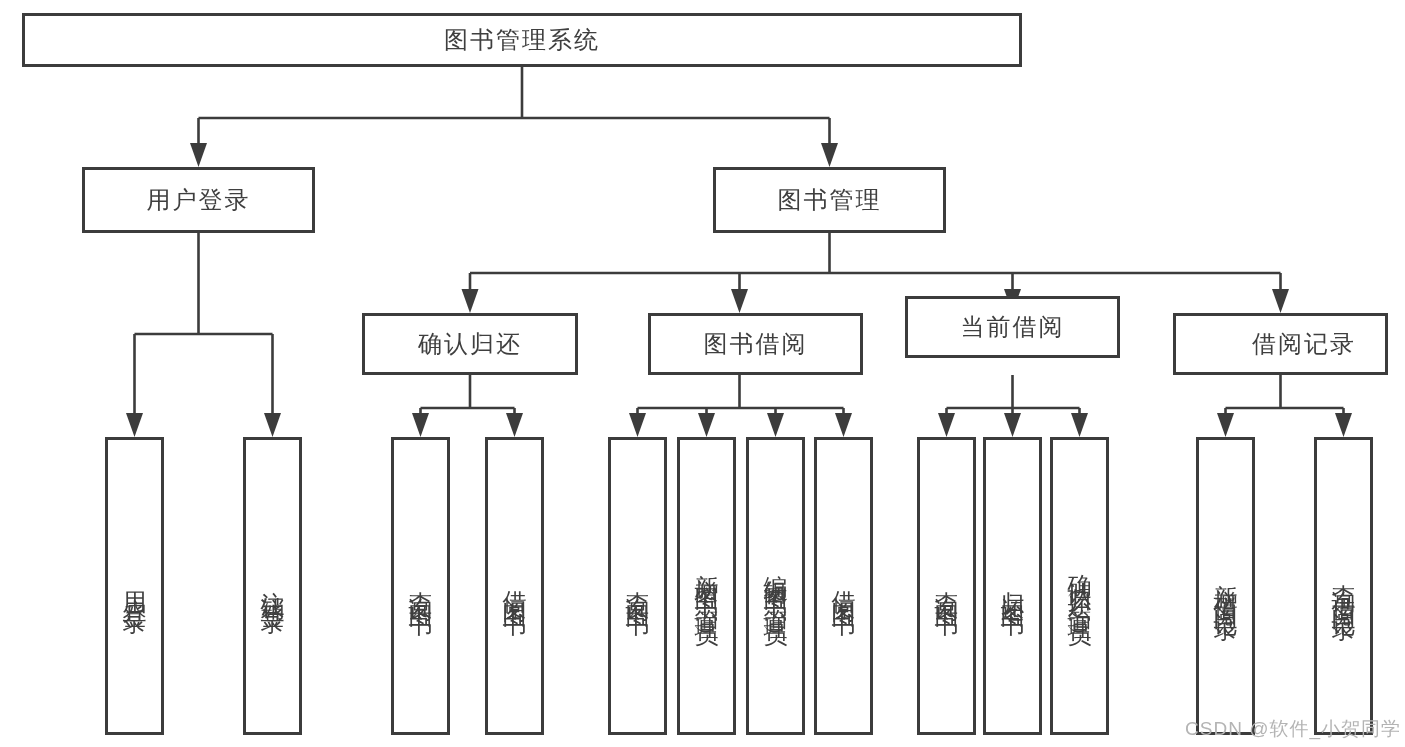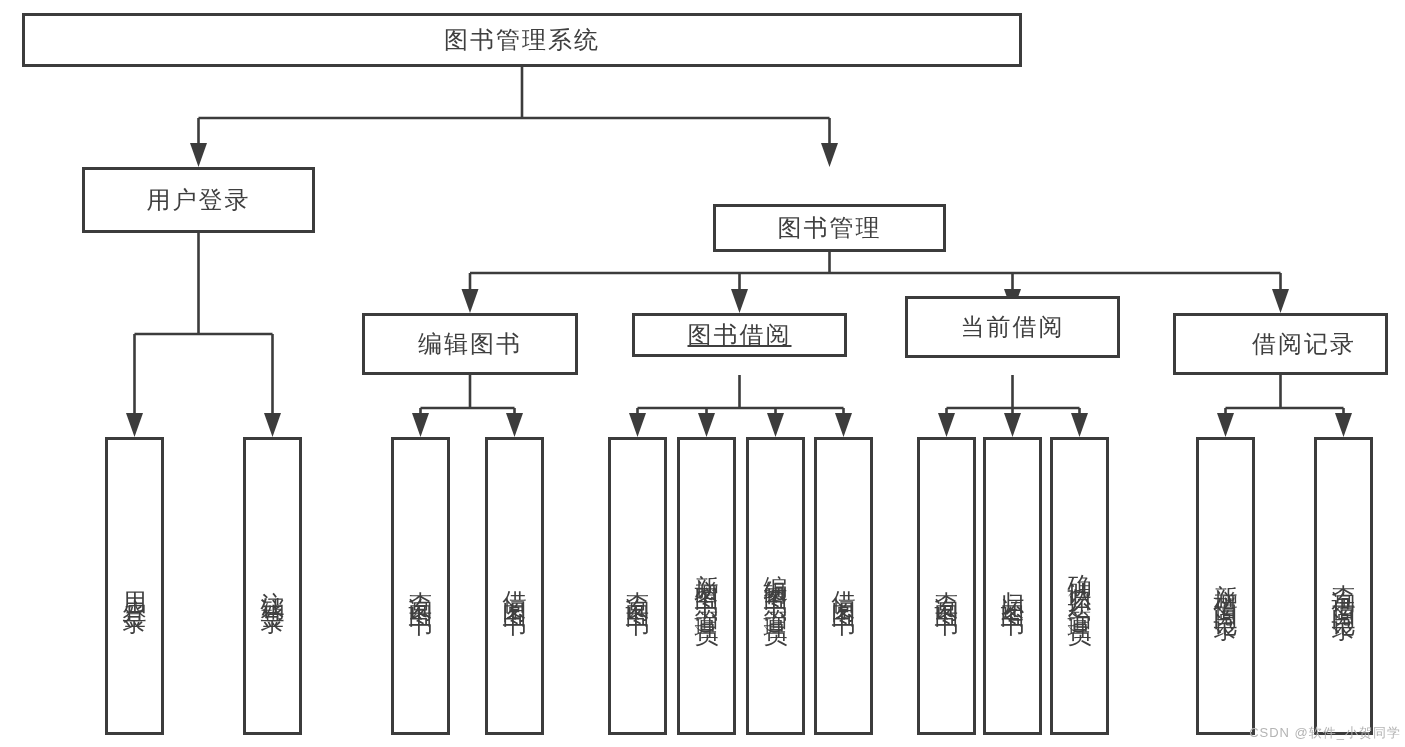--- a/index.html
+++ b/index.html
@@ -55,21 +55,21 @@
     text-orientation: mixed;
     font-size: 24px;
     letter-spacing: 7px;
     line-height: 1;
   }
 
   .watermark {
     position: absolute;
     right: 4px;
     bottom: 5px;
-    font-size: 13px;
+    font-size: 19px;
     letter-spacing: 1px;
     color: var(--watermark);
     z-index: 5;
     white-space: nowrap;
   }
 </style>
 </head>
 <body>
 
 <div class="canvas">
@@ -113,28 +113,28 @@
     <polygon points="1335,413 1352,413 1343.5,437"></polygon>
   </svg>
 
   <div class="node h" style="left:22px; top:13px; width:1000px; height:54px;">
     <span>图书管理系统</span>
   </div>
 
   <div class="node h" style="left:82px; top:167px; width:233px; height:66px;">
     <span>用户登录</span>
   </div>
-  <div class="node h" style="left:713px; top:167px; width:233px; height:48px;margin-top:37px;">
+  <div class="node h" style="left:713px; top:167px; width:233px; height:66px;">
     <span>图书管理</span>
   </div>
 
   <div class="node h" style="left:362px; top:313px; width:216px; height:62px;">
-    <span>编辑图书</span>
+    <span>确认归还</span>
   </div>
-  <div class="node h" style="left:632px; top:313px; width:215px; height:44px;text-decoration:underline;">
+  <div class="node h" style="left:648px; top:313px; width:215px; height:62px;">
     <span>图书借阅</span>
   </div>
   <div class="node h" style="left:905px; top:296px; width:215px; height:62px;">
     <span>当前借阅</span>
   </div>
   <div class="node h" style="left:1173px; top:313px; width:215px; height:62px;padding-left:47px;">
     <span>借阅记录</span>
   </div>
 
   <div class="node v" style="left:105px; top:437px; width:59px; height:298px;">

